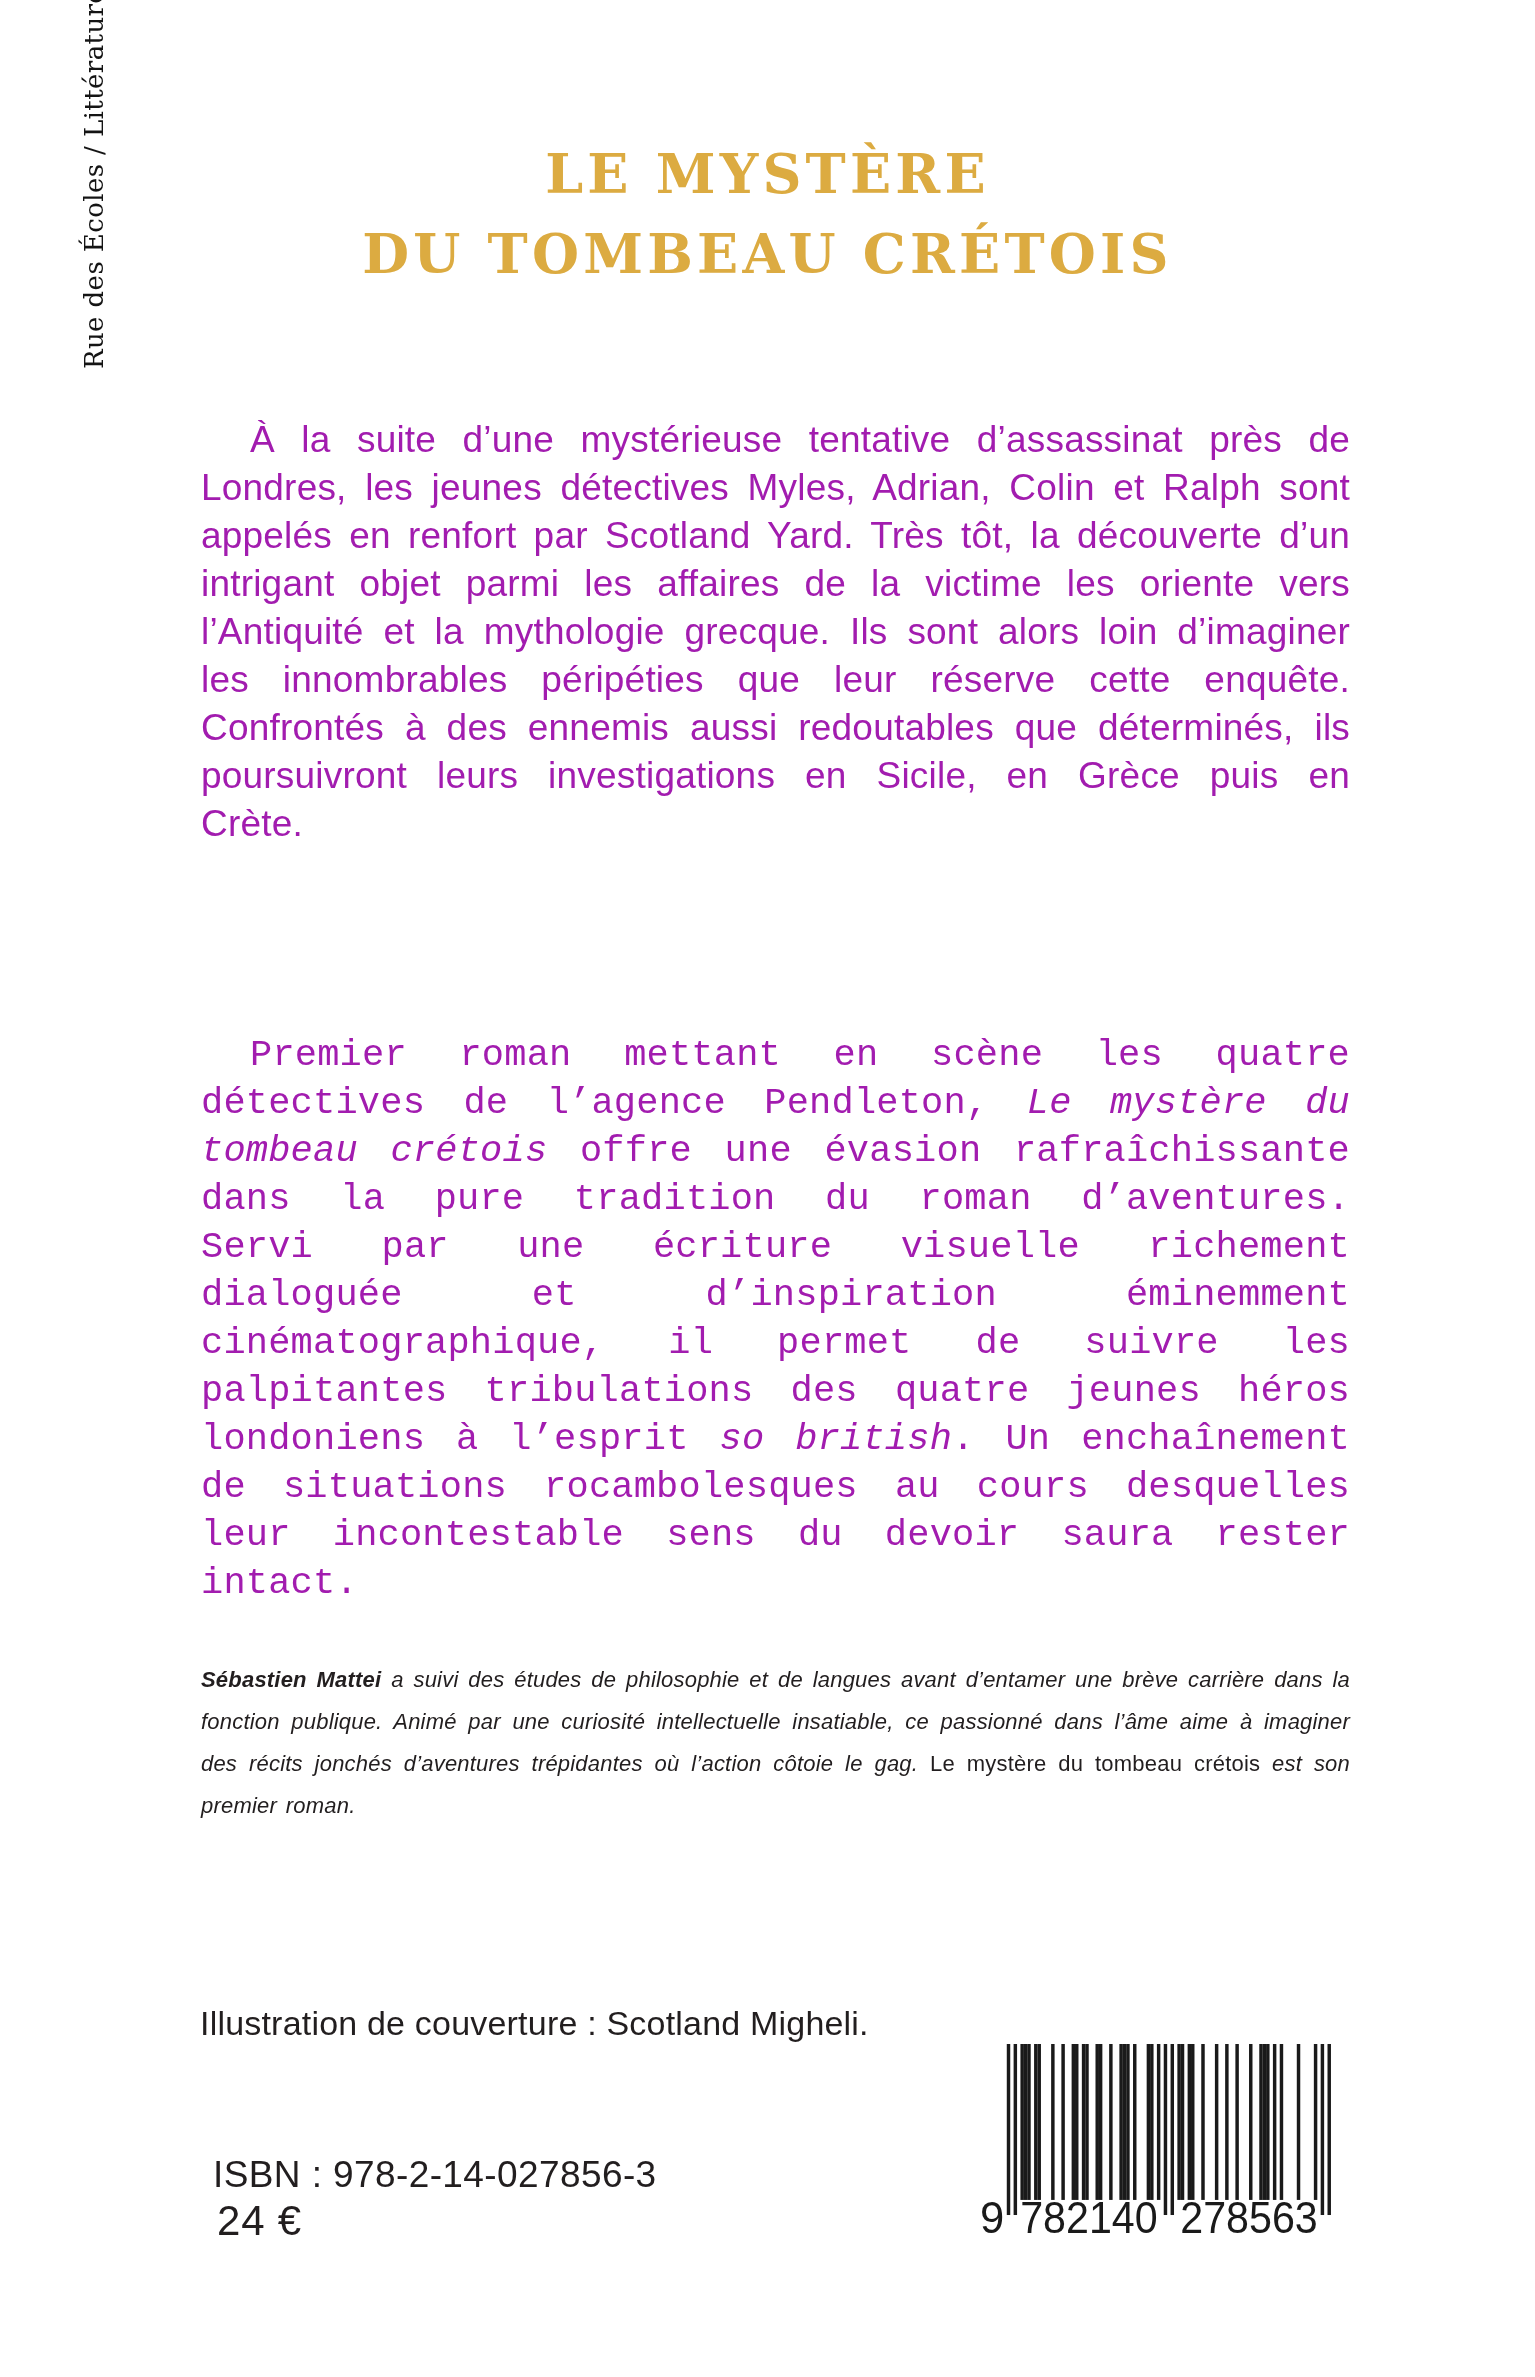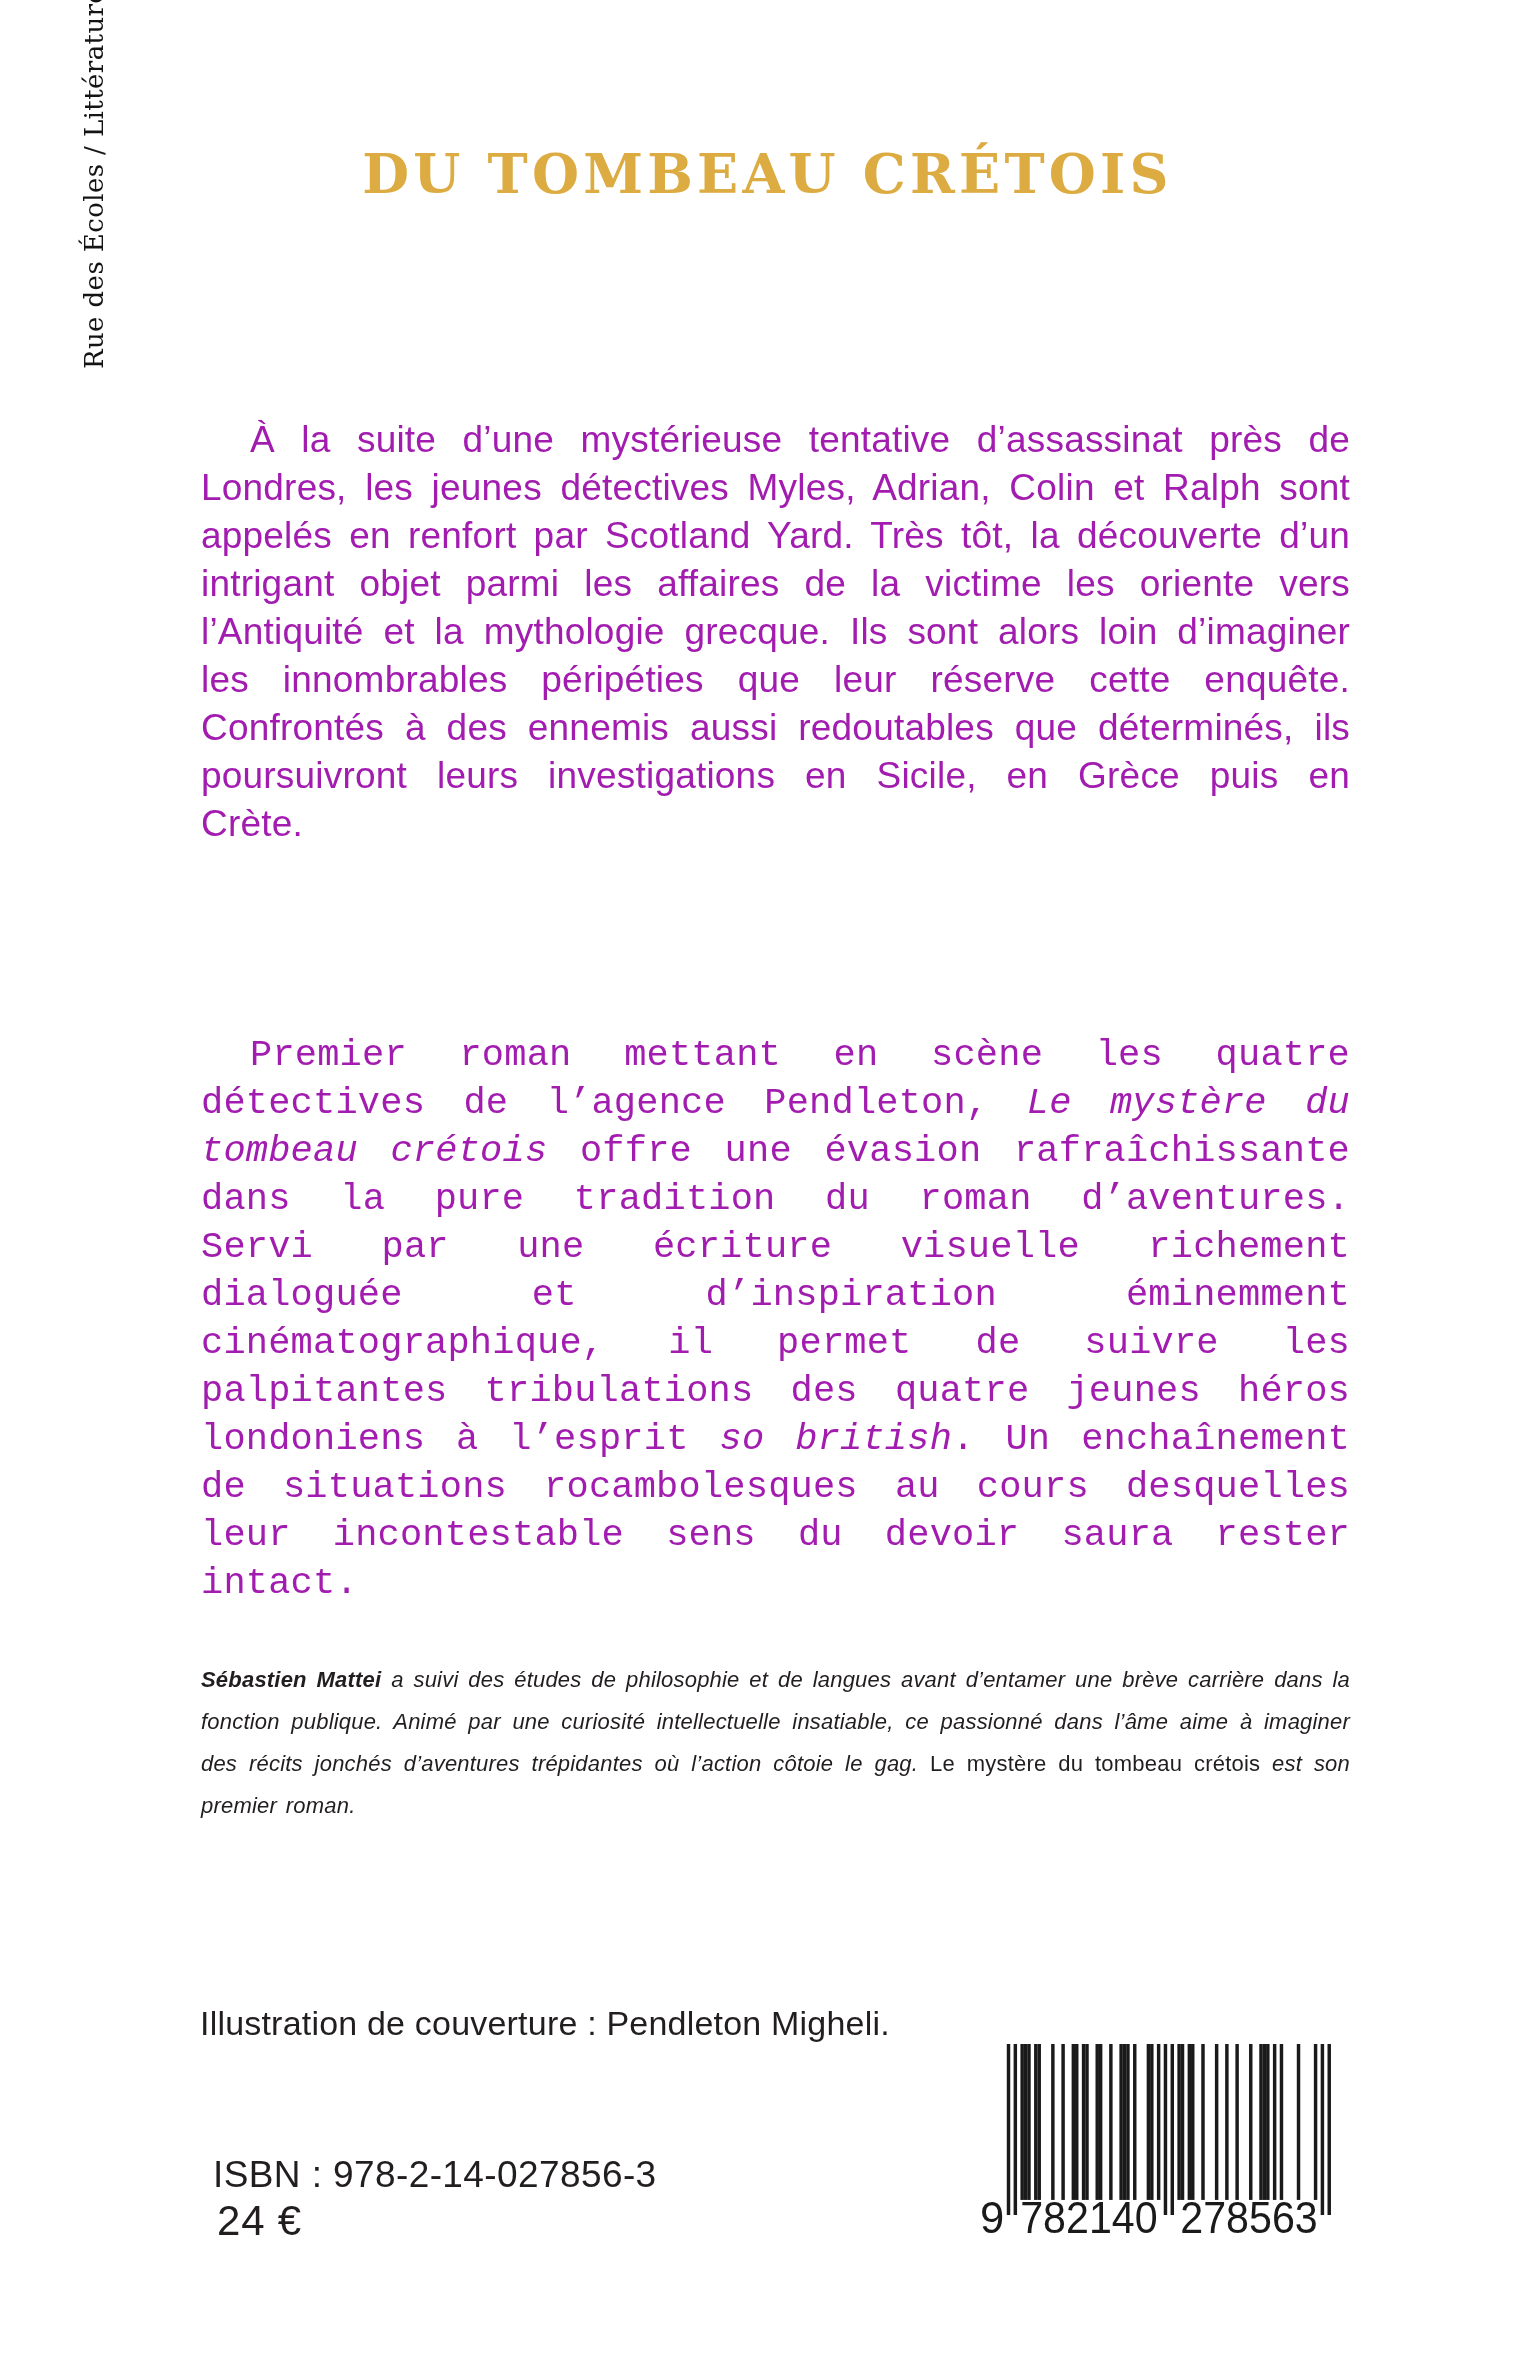--- a/index.html
+++ b/index.html
@@ -58,30 +58,31 @@
   }
 </style>
 </head>
 <body>
 
 <div class="page">
 
   <div class="spine">Rue des Écoles / Littérature</div>
 
   <div class="title">
+    <div>LE MYSTÈRE</div>
     <div>DU TOMBEAU CRÉTOIS</div>
   </div>
 
   <p class="para p1">À la suite d’une mystérieuse tentative d’assassinat près de Londres, les jeunes détectives Myles, Adrian, Colin et Ralph sont appelés en renfort par Scotland Yard. Très tôt, la découverte d’un intrigant objet parmi les affaires de la victime les oriente vers l’Antiquité et la mythologie grecque. Ils sont alors loin d’imaginer les innombrables péripéties que leur réserve cette enquête. Confrontés à des ennemis aussi redoutables que déterminés, ils poursuivront leurs investigations en Sicile, en Grèce puis en Crète.</p>
 
   <p class="para p2"><span>Premier roman mettant en scène les quatre détectives de l’agence Pendleton, </span><span class="it">Le mystère du tombeau crétois</span><span> offre une évasion rafraîchissante dans la pure tradition du roman d’aventures. Servi par une écriture visuelle richement dialoguée et d’inspiration éminemment cinématographique, il permet de suivre les palpitantes tribulations des quatre jeunes héros londoniens à l’esprit </span><span class="it">so british</span><span>. Un enchaînement de situations rocambolesques au cours desquelles leur incontestable sens du devoir saura rester intact.</span></p>
 
   <p class="bio"><span class="author">Sébastien Mattei</span><span> a suivi des études de philosophie et de langues avant d’entamer une brève carrière dans la fonction publique. Animé par une curiosité intellectuelle insatiable, ce passionné dans l’âme aime à imaginer des récits jonchés d’aventures trépidantes où l’action côtoie le gag. </span><span class="roman">Le mystère du tombeau crétois</span><span> est son premier roman.</span></p>
 
-  <div class="credit">Illustration de couverture : Pendleton Migheli.</div>
+  <div class="credit">Illustration de couverture : Scotland Migheli.</div>
 
   <div class="isbn">ISBN : 978-2-14-027856-3</div>
 
   <div class="price">24 €</div>
 
   <svg class="barcode" viewBox="0 0 424 235" xmlns="http://www.w3.org/2000/svg">
     <g>
         <rect x="34.00" y="0" width="4.13" height="204" fill="#1a1a1a"></rect>
         <rect x="42.14" y="0" width="4.13" height="204" fill="#1a1a1a"></rect>
         <rect x="50.28" y="0" width="4.13" height="186" fill="#1a1a1a"></rect>

